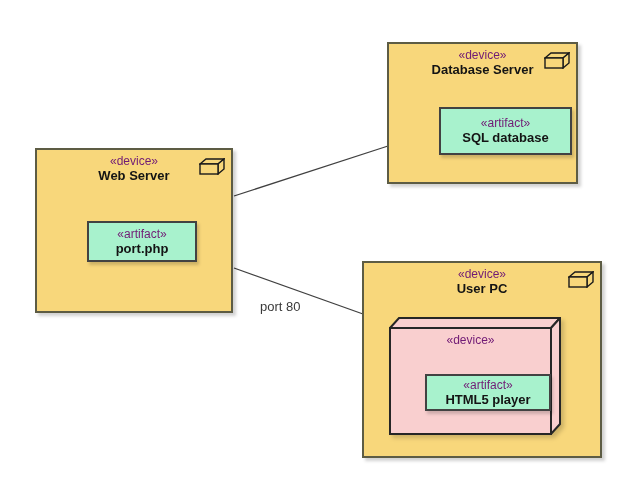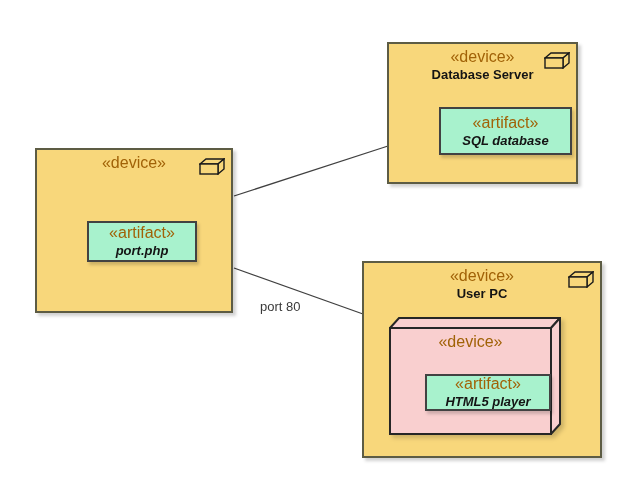--- a/index.html
+++ b/index.html
@@ -15,34 +15,34 @@
   }
   .device-node{
     position:absolute;z-index:1;box-sizing:border-box;
     background:#F8D77B;border:2px solid #5d5c44;
     box-shadow:3px 3px 3px rgba(0,0,0,0.18);
   }
   #node-web-server{left:35px;top:148px;width:198px;height:165px;}
   #node-database-server{left:387px;top:42px;width:191px;height:142px;}
   #node-user-pc{left:362px;top:261px;width:240px;height:197px;}
   .node-header{width:100%;padding-top:4px;text-align:center;line-height:1.18;}
-  .stereotype{font-size:16px;color:#a16207;}
+  .stereotype{font-size:12px;color:#701a75;}
   .node-name{font-size:13px;font-weight:bold;color:#141414;}
   .device-icon{position:absolute;top:8px;right:6px;width:26px;height:17px;}
   .artifact{
     position:absolute;box-sizing:border-box;z-index:2;
     background:#A8F2CD;border:2px solid #424242;
     box-shadow:2px 3px 3px rgba(0,0,0,0.18);
     display:flex;flex-direction:column;align-items:center;justify-content:center;
     text-align:center;line-height:1.18;margin-left:20px;
   }
   #artifact-index-php{left:30px;top:71px;width:110px;height:41px;}
   #artifact-sql-database{left:30px;top:63px;width:133px;height:48px;}
   #artifact-html5-player{left:16px;top:57px;width:126px;height:37px;}
-  .artifact .artifact-name{font-size:13px;font-weight:bold;color:#141414;font-style:italic;}
+  .artifact .artifact-name{font-size:13px;font-weight:bold;color:#141414;}
   #node-web-browser{
     position:absolute;left:25px;top:54px;width:172px;height:118px;z-index:1;
   }
   #node-web-browser svg{position:absolute;left:0;top:0;
     filter:drop-shadow(3px 3px 2px rgba(0,0,0,0.18));}
   .cuboid-face{fill:#F9CFCF;stroke:#262626;stroke-width:2;stroke-linejoin:miter;}
   .browser-header{
     position:absolute;left:1px;top:16px;width:161px;text-align:center;line-height:1.18;
   }
 </style>
@@ -59,20 +59,21 @@
   <span class="conn-label">port 80</span>
 
   <div class="device-node" id="node-web-server">
     <svg class="device-icon" viewBox="0 0 26 17">
       <polygon points="1,6 7,1 25,1 19,6" fill="#F8D77B" stroke="#1a1a1a" stroke-width="1.4"></polygon>
       <polygon points="19,6 25,1 25,11 19,16" fill="#F8D77B" stroke="#1a1a1a" stroke-width="1.4"></polygon>
       <rect x="1" y="6" width="18" height="10" fill="#F8D77B" stroke="#1a1a1a" stroke-width="1.4"></rect>
     </svg>
     <div class="node-header">
       <div class="stereotype">«device»</div>
+      <div class="node-name">Web Server</div>
     </div>
     <div class="artifact" id="artifact-index-php">
       <div class="stereotype">«artifact»</div>
       <div class="artifact-name">port.php</div>
     </div>
   </div>
 
   <div class="device-node" id="node-database-server">
     <svg class="device-icon" viewBox="0 0 26 17">
       <polygon points="1,6 7,1 25,1 19,6" fill="#F8D77B" stroke="#1a1a1a" stroke-width="1.4"></polygon>

